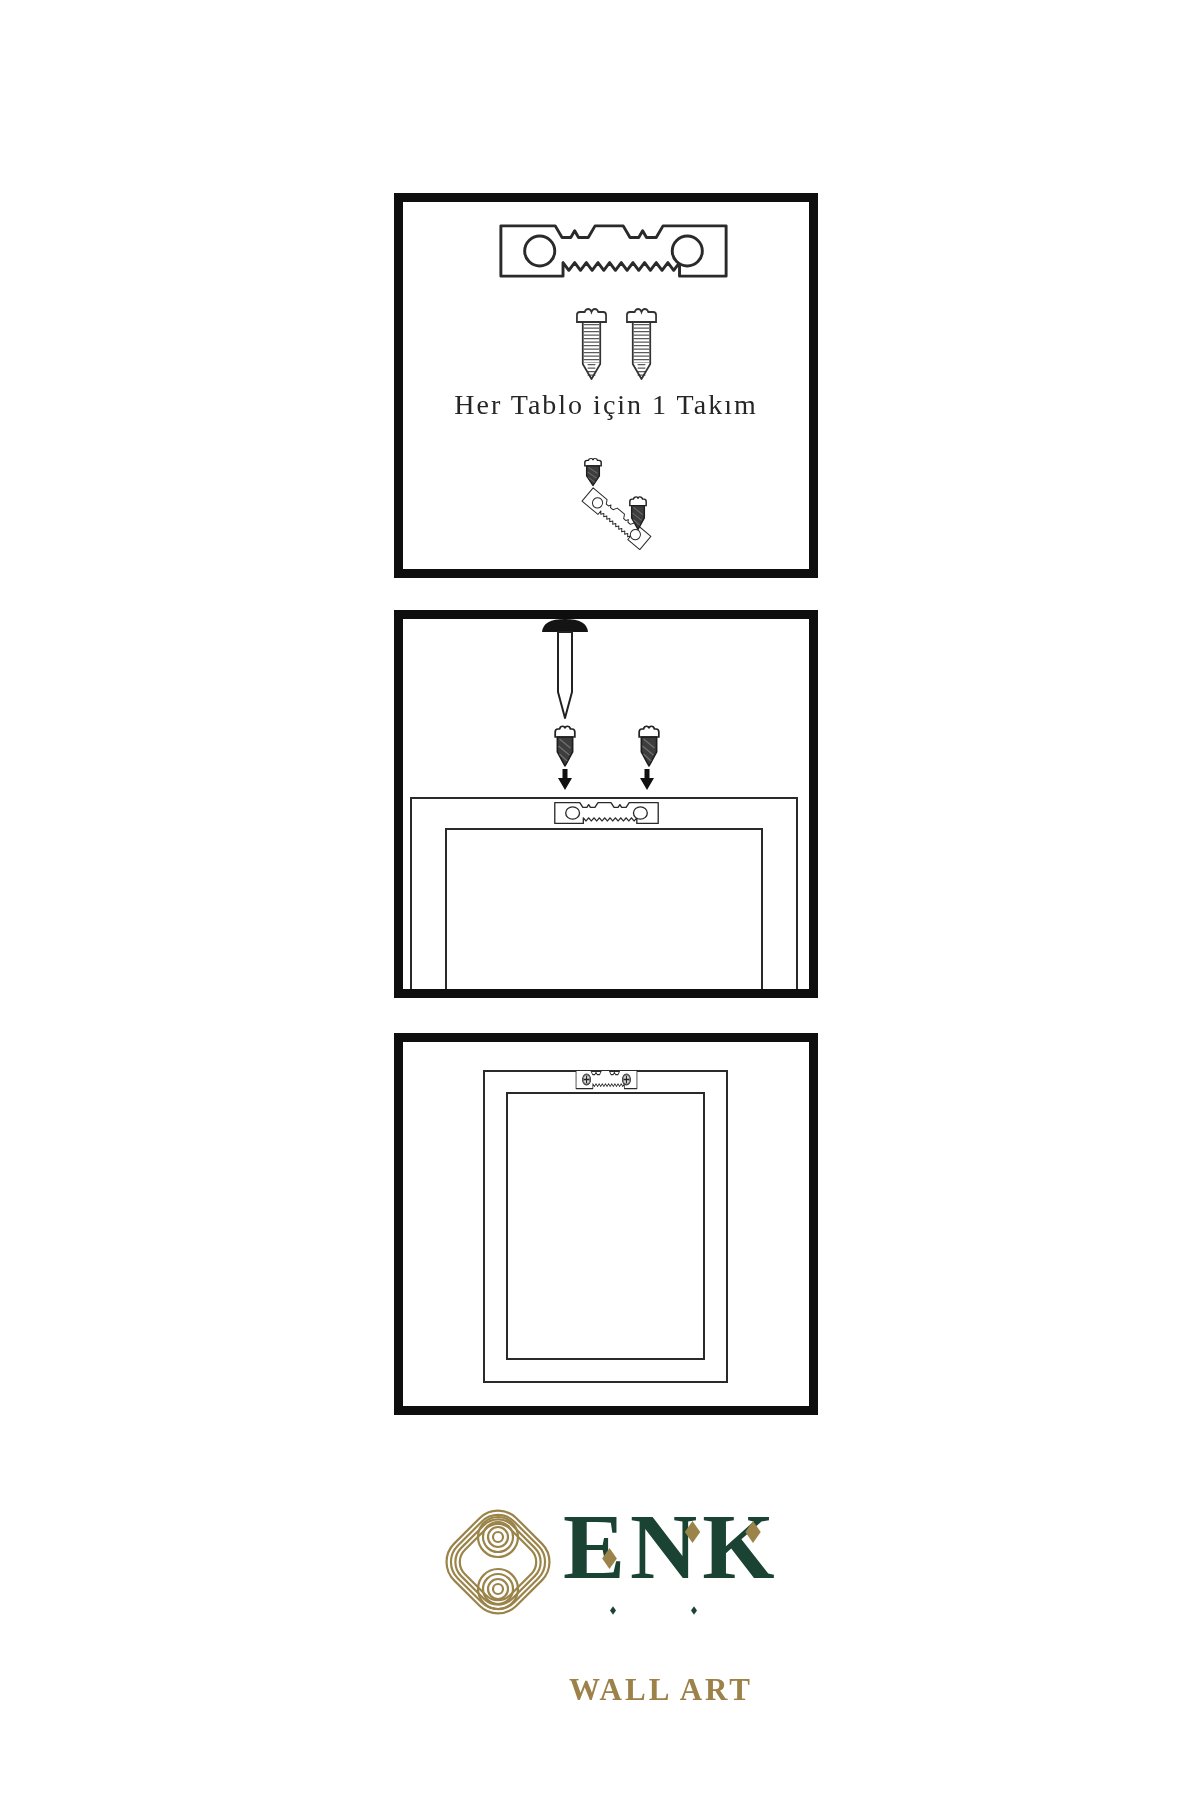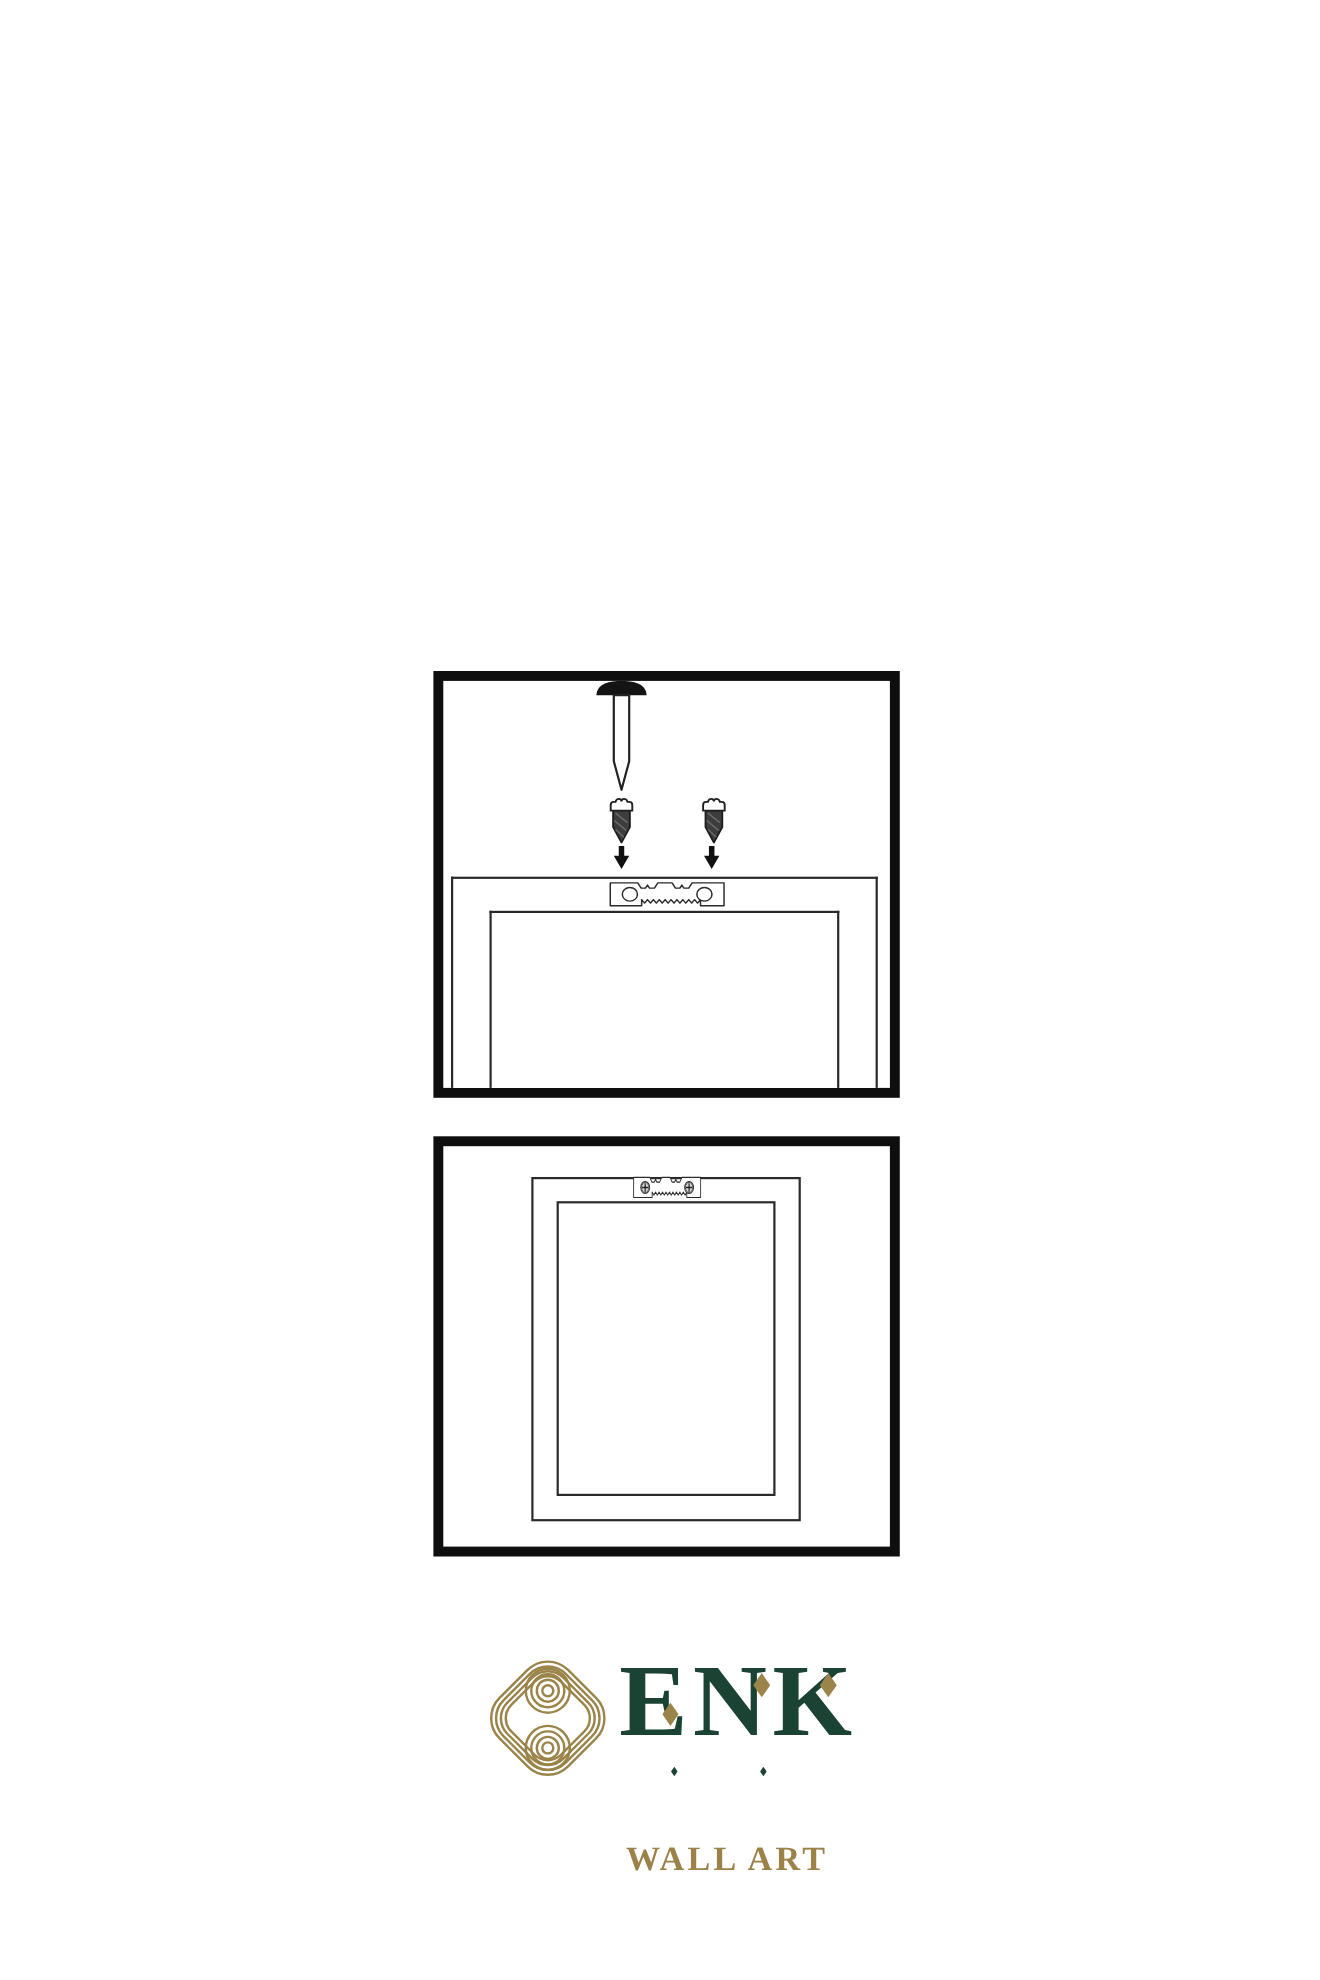--- a/index.html
+++ b/index.html
@@ -58,20 +58,39 @@
     <g id="phillips-shape">
       <circle cx="15" cy="15" r="13" fill="#d6d6d6" stroke="#333333" stroke-width="2.5"></circle>
       <path d="M15,4 V26 M4,15 H26" stroke="#222222" stroke-width="4"></path>
       <circle cx="15" cy="15" r="2.4" fill="#222222"></circle>
     </g>
   </defs>
 </svg>
 
 <div class="sheet">
 
+  <section class="panel" id="panel-kit">
+    <svg class="abs" style="left:94px;top:20px;" width="233" height="58" viewBox="0 0 240 60" preserveAspectRatio="none">
+      <use href="#hanger-shape"></use>
+    </svg>
+    <svg class="abs" style="left:172px;top:104px;" width="33" height="76" viewBox="0 0 34 76" preserveAspectRatio="none">
+      <use href="#screw-light-shape"></use>
+    </svg>
+    <svg class="abs" style="left:222px;top:104px;" width="33" height="76" viewBox="0 0 34 76" preserveAspectRatio="none">
+      <use href="#screw-light-shape"></use>
+    </svg>
+    <div class="caption">Her Tablo için 1 Takım</div>
+    <svg class="abs" style="left:150px;top:236px;" width="105" height="112" viewBox="0 0 105 112">
+      <g transform="translate(40,48) rotate(40) scale(0.325,0.333)">
+        <use href="#hanger-shape"></use>
+      </g>
+      <use href="#screw-dark-shape" transform="translate(30,19) scale(0.909,0.682)"></use>
+      <use href="#screw-dark-shape" transform="translate(75,57) scale(0.909,0.818)"></use>
+    </svg>
+  </section>
 
   <section class="panel" id="panel-install">
     <div class="frame noBottom" style="left:7px;top:178px;width:388px;height:192px;"></div>
     <div class="frame noBottom" style="left:42px;top:209px;width:318px;height:161px;"></div>
     <svg class="abs" style="left:139px;top:0px;" width="46" height="102" viewBox="0 0 46 102">
       <use href="#nail-shape"></use>
     </svg>
     <svg class="abs" style="left:150px;top:105px;" width="24" height="44" viewBox="0 0 22 44" preserveAspectRatio="none">
       <use href="#screw-dark-shape"></use>
     </svg>

